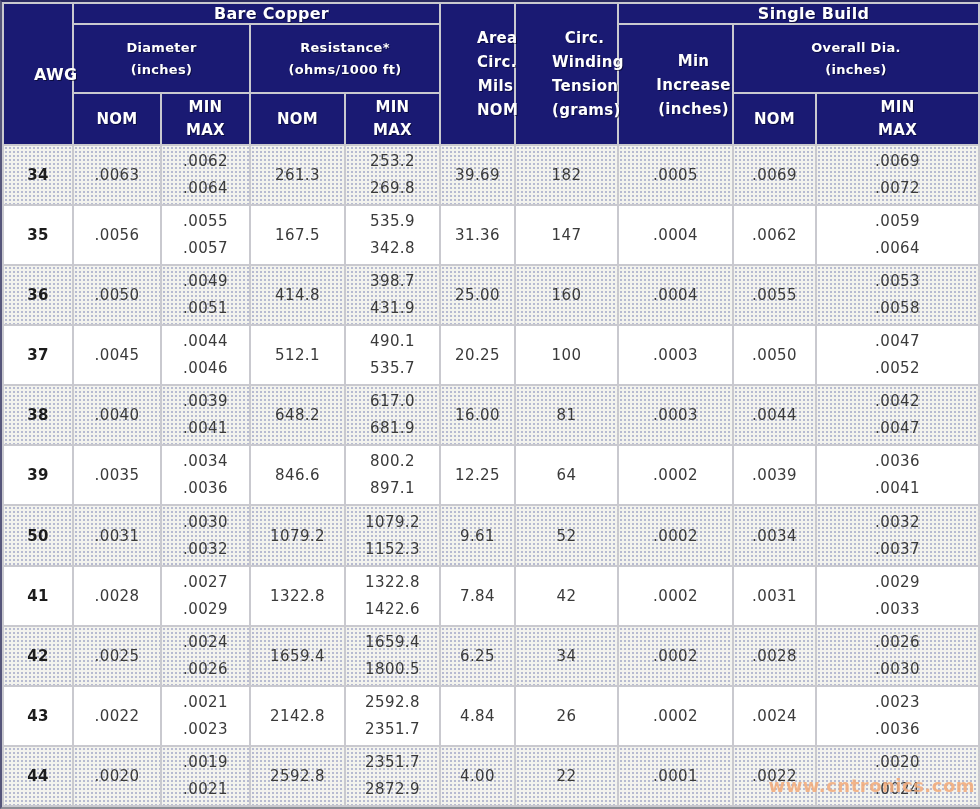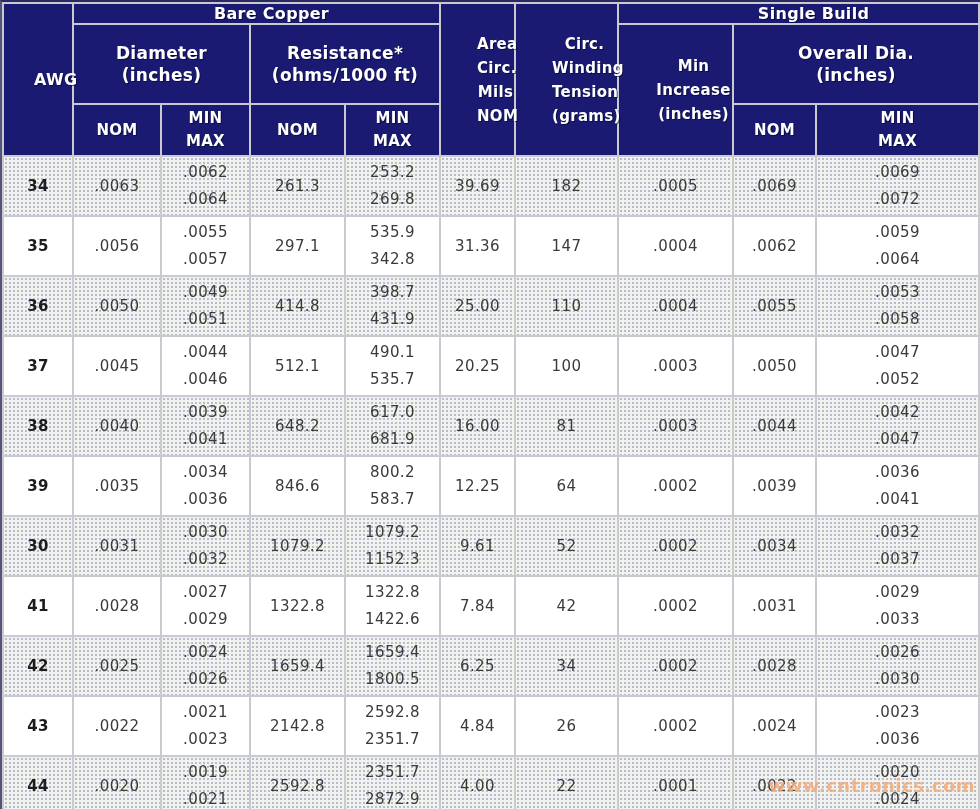--- a/index.html
+++ b/index.html
@@ -25,21 +25,21 @@
     background:#1a1a73;
     color:#ffffff;
     font-weight:bold;
     text-align:center;
     vertical-align:middle;
     text-shadow:1px 1px 0 rgba(0,0,20,0.55);
     letter-spacing:0.3px;
     padding:0;
   }
   th.group { font-size:16px; height:16px;padding-left:30px; }
-  th.sub   { font-size:17px; line-height:22px; height:78px; }
+  th.sub   { font-size:13px; line-height:22px; height:67px; }
   th.small { font-size:15px; line-height:23px; height:50px; }
   th.tall  { font-size:15px; line-height:24px;padding-left:36px; }
   td {
     text-align:center;
     vertical-align:middle;
     color:#3a3a3a;
     font-size:15px;
     letter-spacing:0.4px;
     height:58px;
     padding:0;
@@ -156,21 +156,21 @@
           <div>.0072</div>
         </td>
     </tr>
     <tr>
       <td class="awg">35</td>
       <td>.0056</td>
       <td class="two-line">
           <div>.0055</div>
           <div>.0057</div>
         </td>
-      <td>297.1</td>
+      <td>167.5</td>
       <td class="two-line">
           <div>535.9</div>
           <div>342.8</div>
         </td>
       <td>31.36</td>
       <td>147</td>
       <td>.0004</td>
       <td>.0062</td>
       <td class="two-line">
           <div>.0059</div>
@@ -183,21 +183,21 @@
       <td class="two-line">
           <div>.0049</div>
           <div>.0051</div>
         </td>
       <td>414.8</td>
       <td class="two-line">
           <div>398.7</div>
           <div>431.9</div>
         </td>
       <td>25.00</td>
-      <td>110</td>
+      <td>160</td>
       <td>.0004</td>
       <td>.0055</td>
       <td class="two-line">
           <div>.0053</div>
           <div>.0058</div>
         </td>
     </tr>
     <tr>
       <td class="awg">37</td>
       <td>.0045</td>
@@ -243,33 +243,33 @@
     <tr>
       <td class="awg">39</td>
       <td>.0035</td>
       <td class="two-line">
           <div>.0034</div>
           <div>.0036</div>
         </td>
       <td>846.6</td>
       <td class="two-line">
           <div>800.2</div>
-          <div>583.7</div>
+          <div>897.1</div>
         </td>
       <td>12.25</td>
       <td>64</td>
       <td>.0002</td>
       <td>.0039</td>
       <td class="two-line">
           <div>.0036</div>
           <div>.0041</div>
         </td>
     </tr>
     <tr class="alt">
-      <td class="awg">30</td>
+      <td class="awg">50</td>
       <td>.0031</td>
       <td class="two-line">
           <div>.0030</div>
           <div>.0032</div>
         </td>
       <td>1079.2</td>
       <td class="two-line">
           <div>1079.2</div>
           <div>1152.3</div>
         </td>

